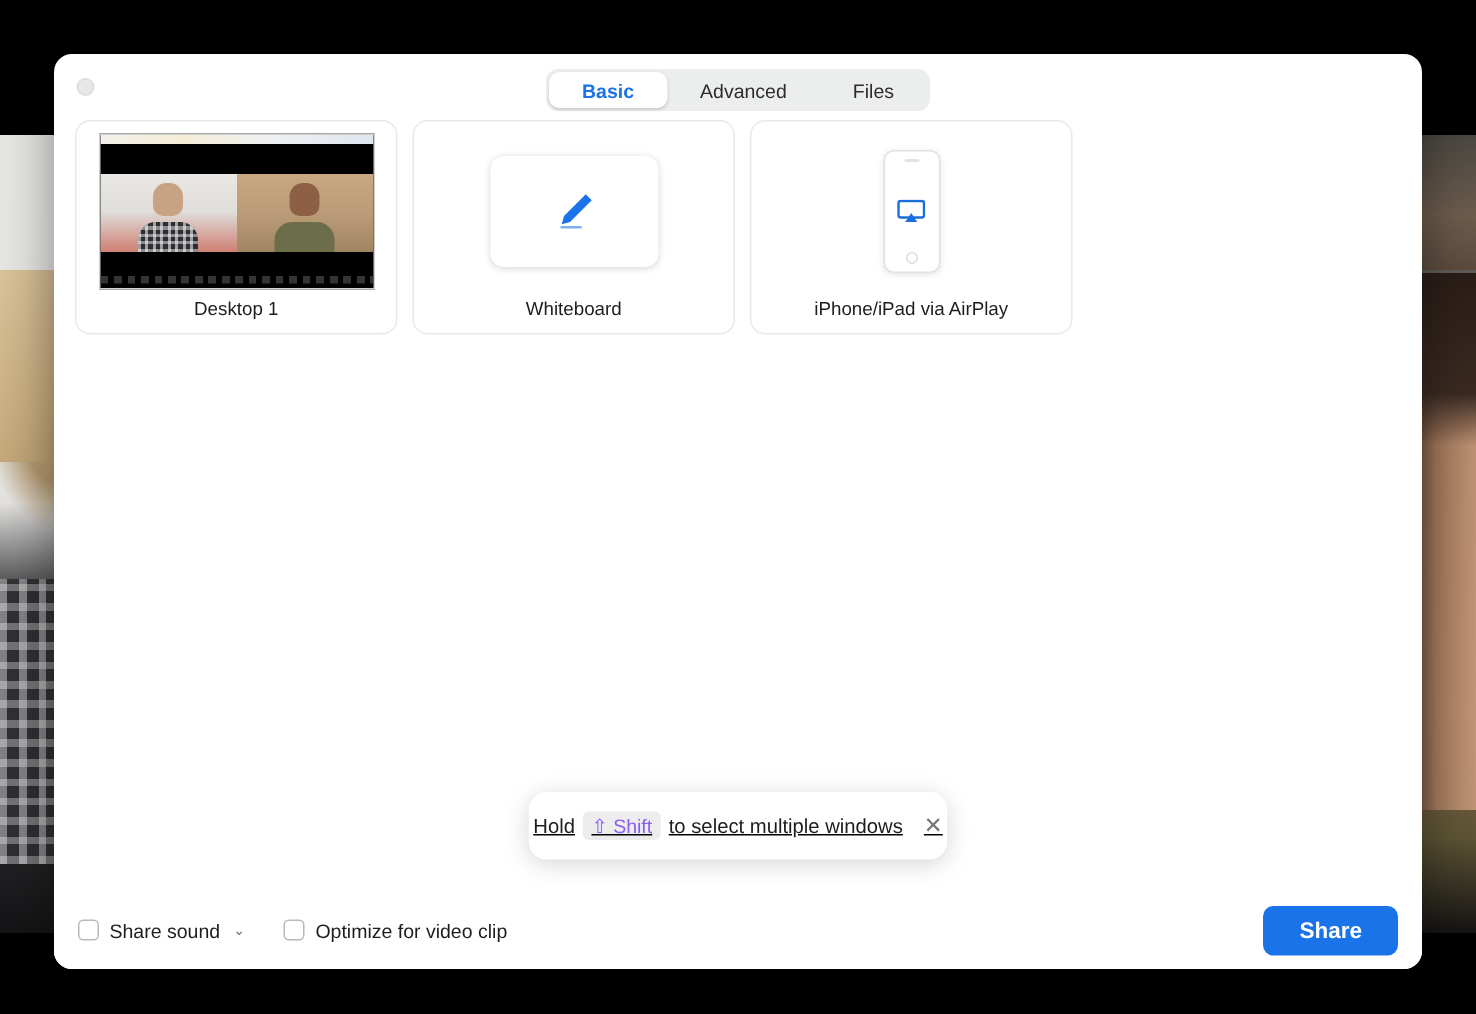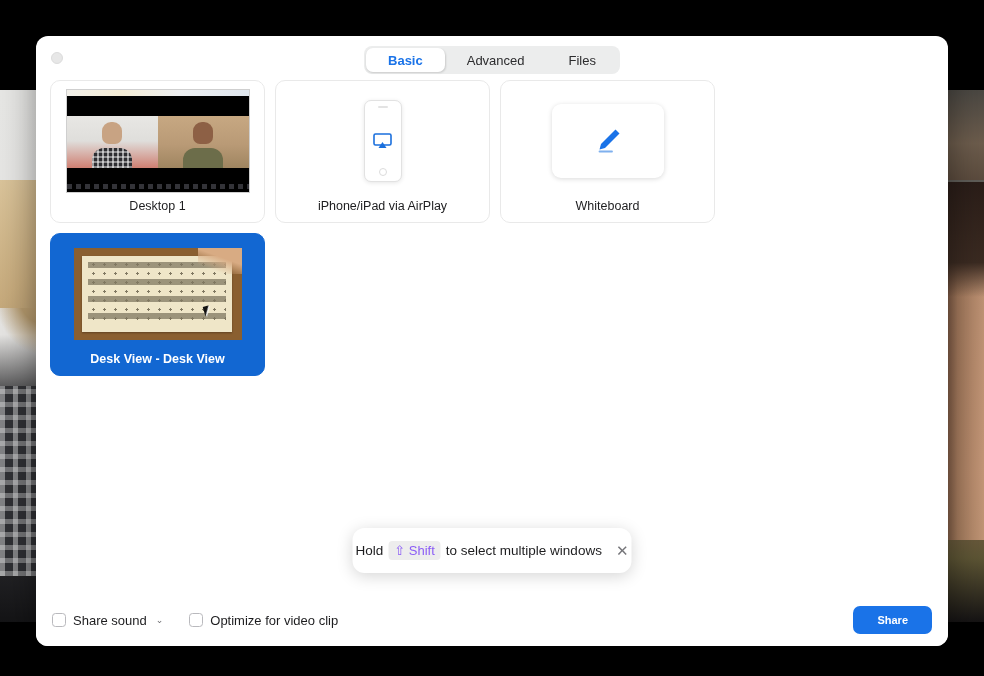--- a/index.html
+++ b/index.html
@@ -345,20 +345,21 @@
     transform: translateX(-50%);
     bottom: 73px;
     display: flex;
     align-items: center;
     gap: 14px;
     background: #ffffff;
     border-radius: 12px;
     box-shadow: 0 3px 16px rgba(0,0,0,.17);
     padding: 13px 3px;
     white-space: nowrap;
+    text-decoration: underline;
   }
   .toast-text {
     font-size: 13.5px;
     color: #1d1d1f;
     display: flex;
     align-items: center;
     gap: 5px;
   }
   .key-badge {
     background: #ededed;
@@ -404,21 +405,21 @@
   }
   .chevron {
     font-size: 9px;
     color: #6c6c70;
     margin-left: 2px;
   }
   .share-btn {
     margin-left: auto;
     background: #1a73e8;
     color: #ffffff;
-    font-size: 11px;
+    font-size: 15px;
     font-weight: bold;
     border: none;
     border-radius: 7px;
     padding: 8px 24px;
     cursor: default;
     font-family: "Liberation Sans", sans-serif;
   }
 </style>
 </head>
 <body>
@@ -472,62 +473,47 @@
               </div>
             </div>
             <div class="dt-dock"></div>
           </div>
         </div>
         <div class="tile-label">Desktop 1</div>
       </div>
 
       <div class="tile">
         <div class="tile-preview">
+          <div class="wb-card">
+            <svg width="40" height="40" viewBox="0 0 40 40">
+              <path d="M27.5 8.5 L31.5 12.5 L17 27 L11.5 28.5 L13 23 Z" fill="#1a73e8"></path>
+              <path d="M11.5 30.5 L24 30.5" stroke="#7fb0ee" stroke-width="1.8" stroke-linecap="round" fill="none"></path>
+            </svg>
+          </div>
+        </div>
+        <div class="tile-label">Whiteboard</div>
+      </div>
+
+      <div class="tile">
+        <div class="tile-preview">
           <div class="phone">
             <div class="phone-speaker"></div>
             <svg width="19" height="17" viewBox="0 0 19 17">
               <rect x="1" y="1" width="17" height="11" rx="1.5" fill="none" stroke="#1a6fdd" stroke-width="1.6"></rect>
               <path d="M9.5 9 L13.5 15 L5.5 15 Z" fill="#1a6fdd"></path>
             </svg>
             <div class="phone-home"></div>
           </div>
         </div>
         <div class="tile-label">iPhone/iPad via AirPlay</div>
       </div>
 
-      <div class="tile">
-        <div class="tile-preview">
-          <div class="wb-card">
-            <svg width="40" height="40" viewBox="0 0 40 40">
-              <path d="M27.5 8.5 L31.5 12.5 L17 27 L11.5 28.5 L13 23 Z" fill="#1a73e8"></path>
-              <path d="M11.5 30.5 L24 30.5" stroke="#7fb0ee" stroke-width="1.8" stroke-linecap="round" fill="none"></path>
-            </svg>
-          </div>
-        </div>
-        <div class="tile-label">Whiteboard</div>
-      </div>
-
 
     </div>
 
-    <div class="tile-row">
-
-      <div class="tile selected">
-        <div class="tile-preview">
-          <div class="deskview-thumb">
-            <div class="dv-paper">
-              <div class="dv-holes"></div>
-            </div>
-            <div class="dv-hand"></div>
-            <div class="dv-cursor"></div>
-          </div>
-        </div>
-        <div class="tile-label">Desk View - Desk View</div>
-      </div>
-    </div>
 
   </div>
 
   <div class="toast">
     <div class="toast-text">
       <span>Hold</span>
       <span class="key-badge">⇧ Shift</span>
       <span>to select multiple windows</span>
     </div>
     <div class="toast-close">✕</div>

